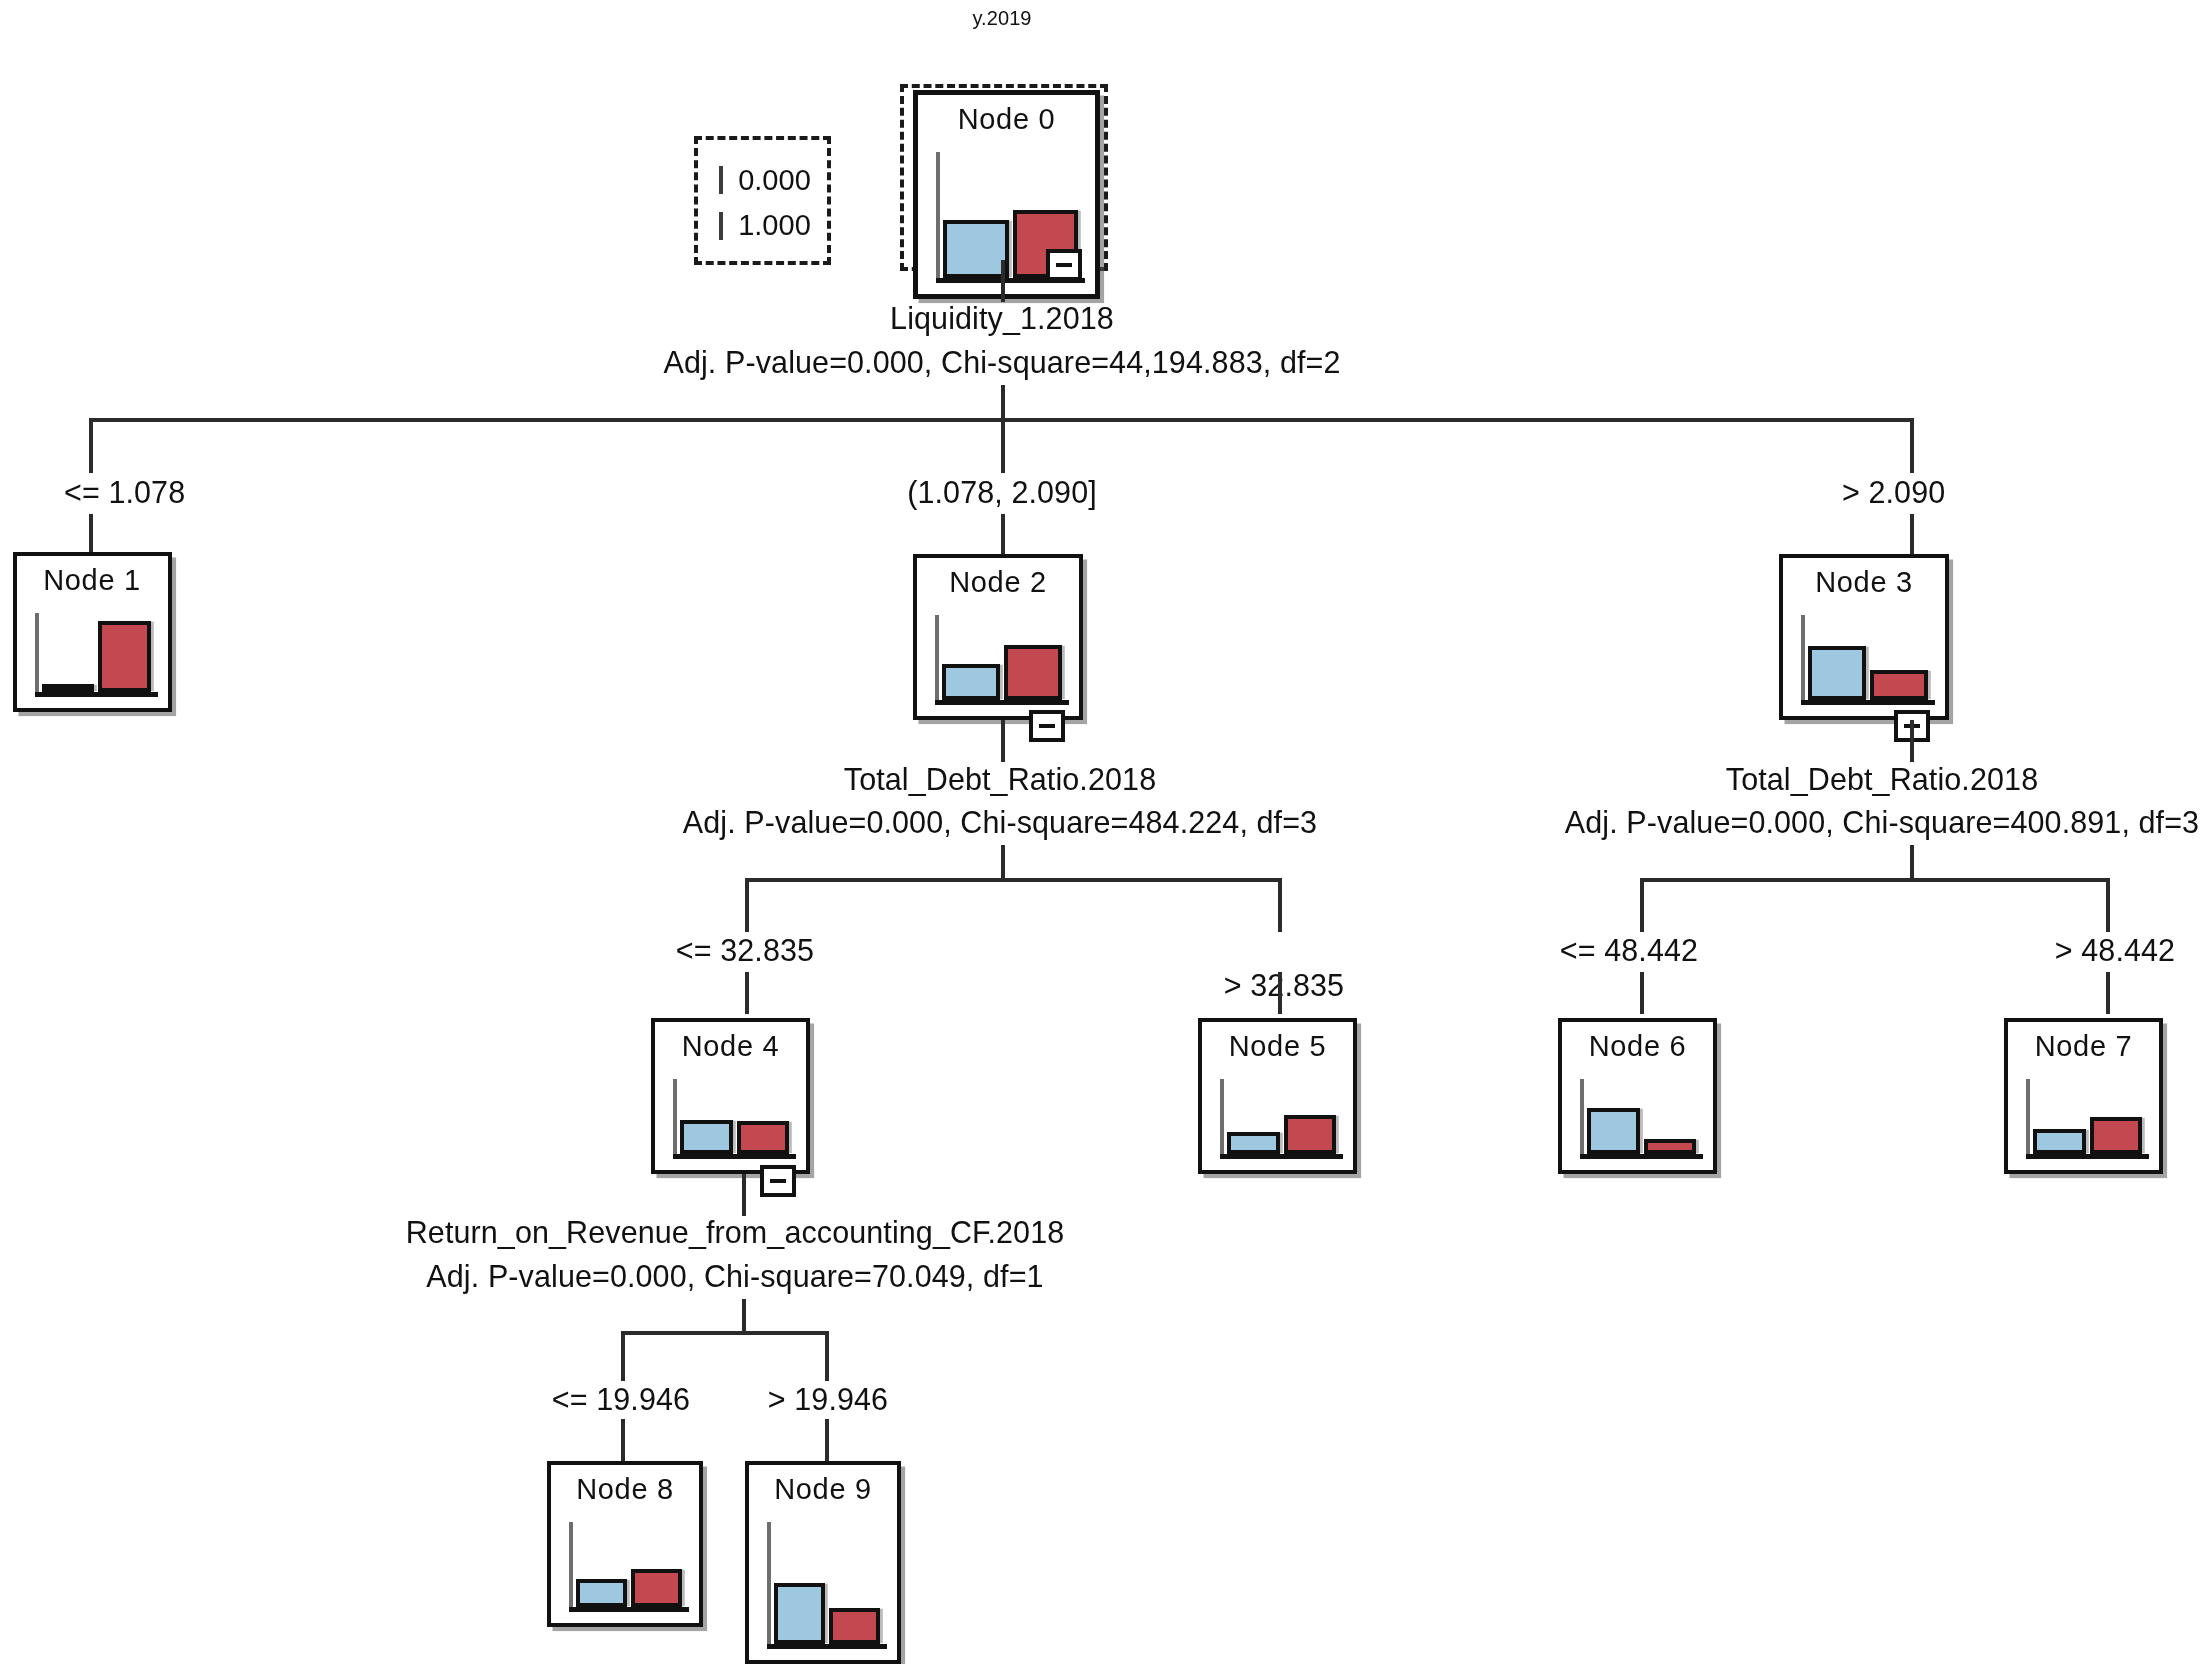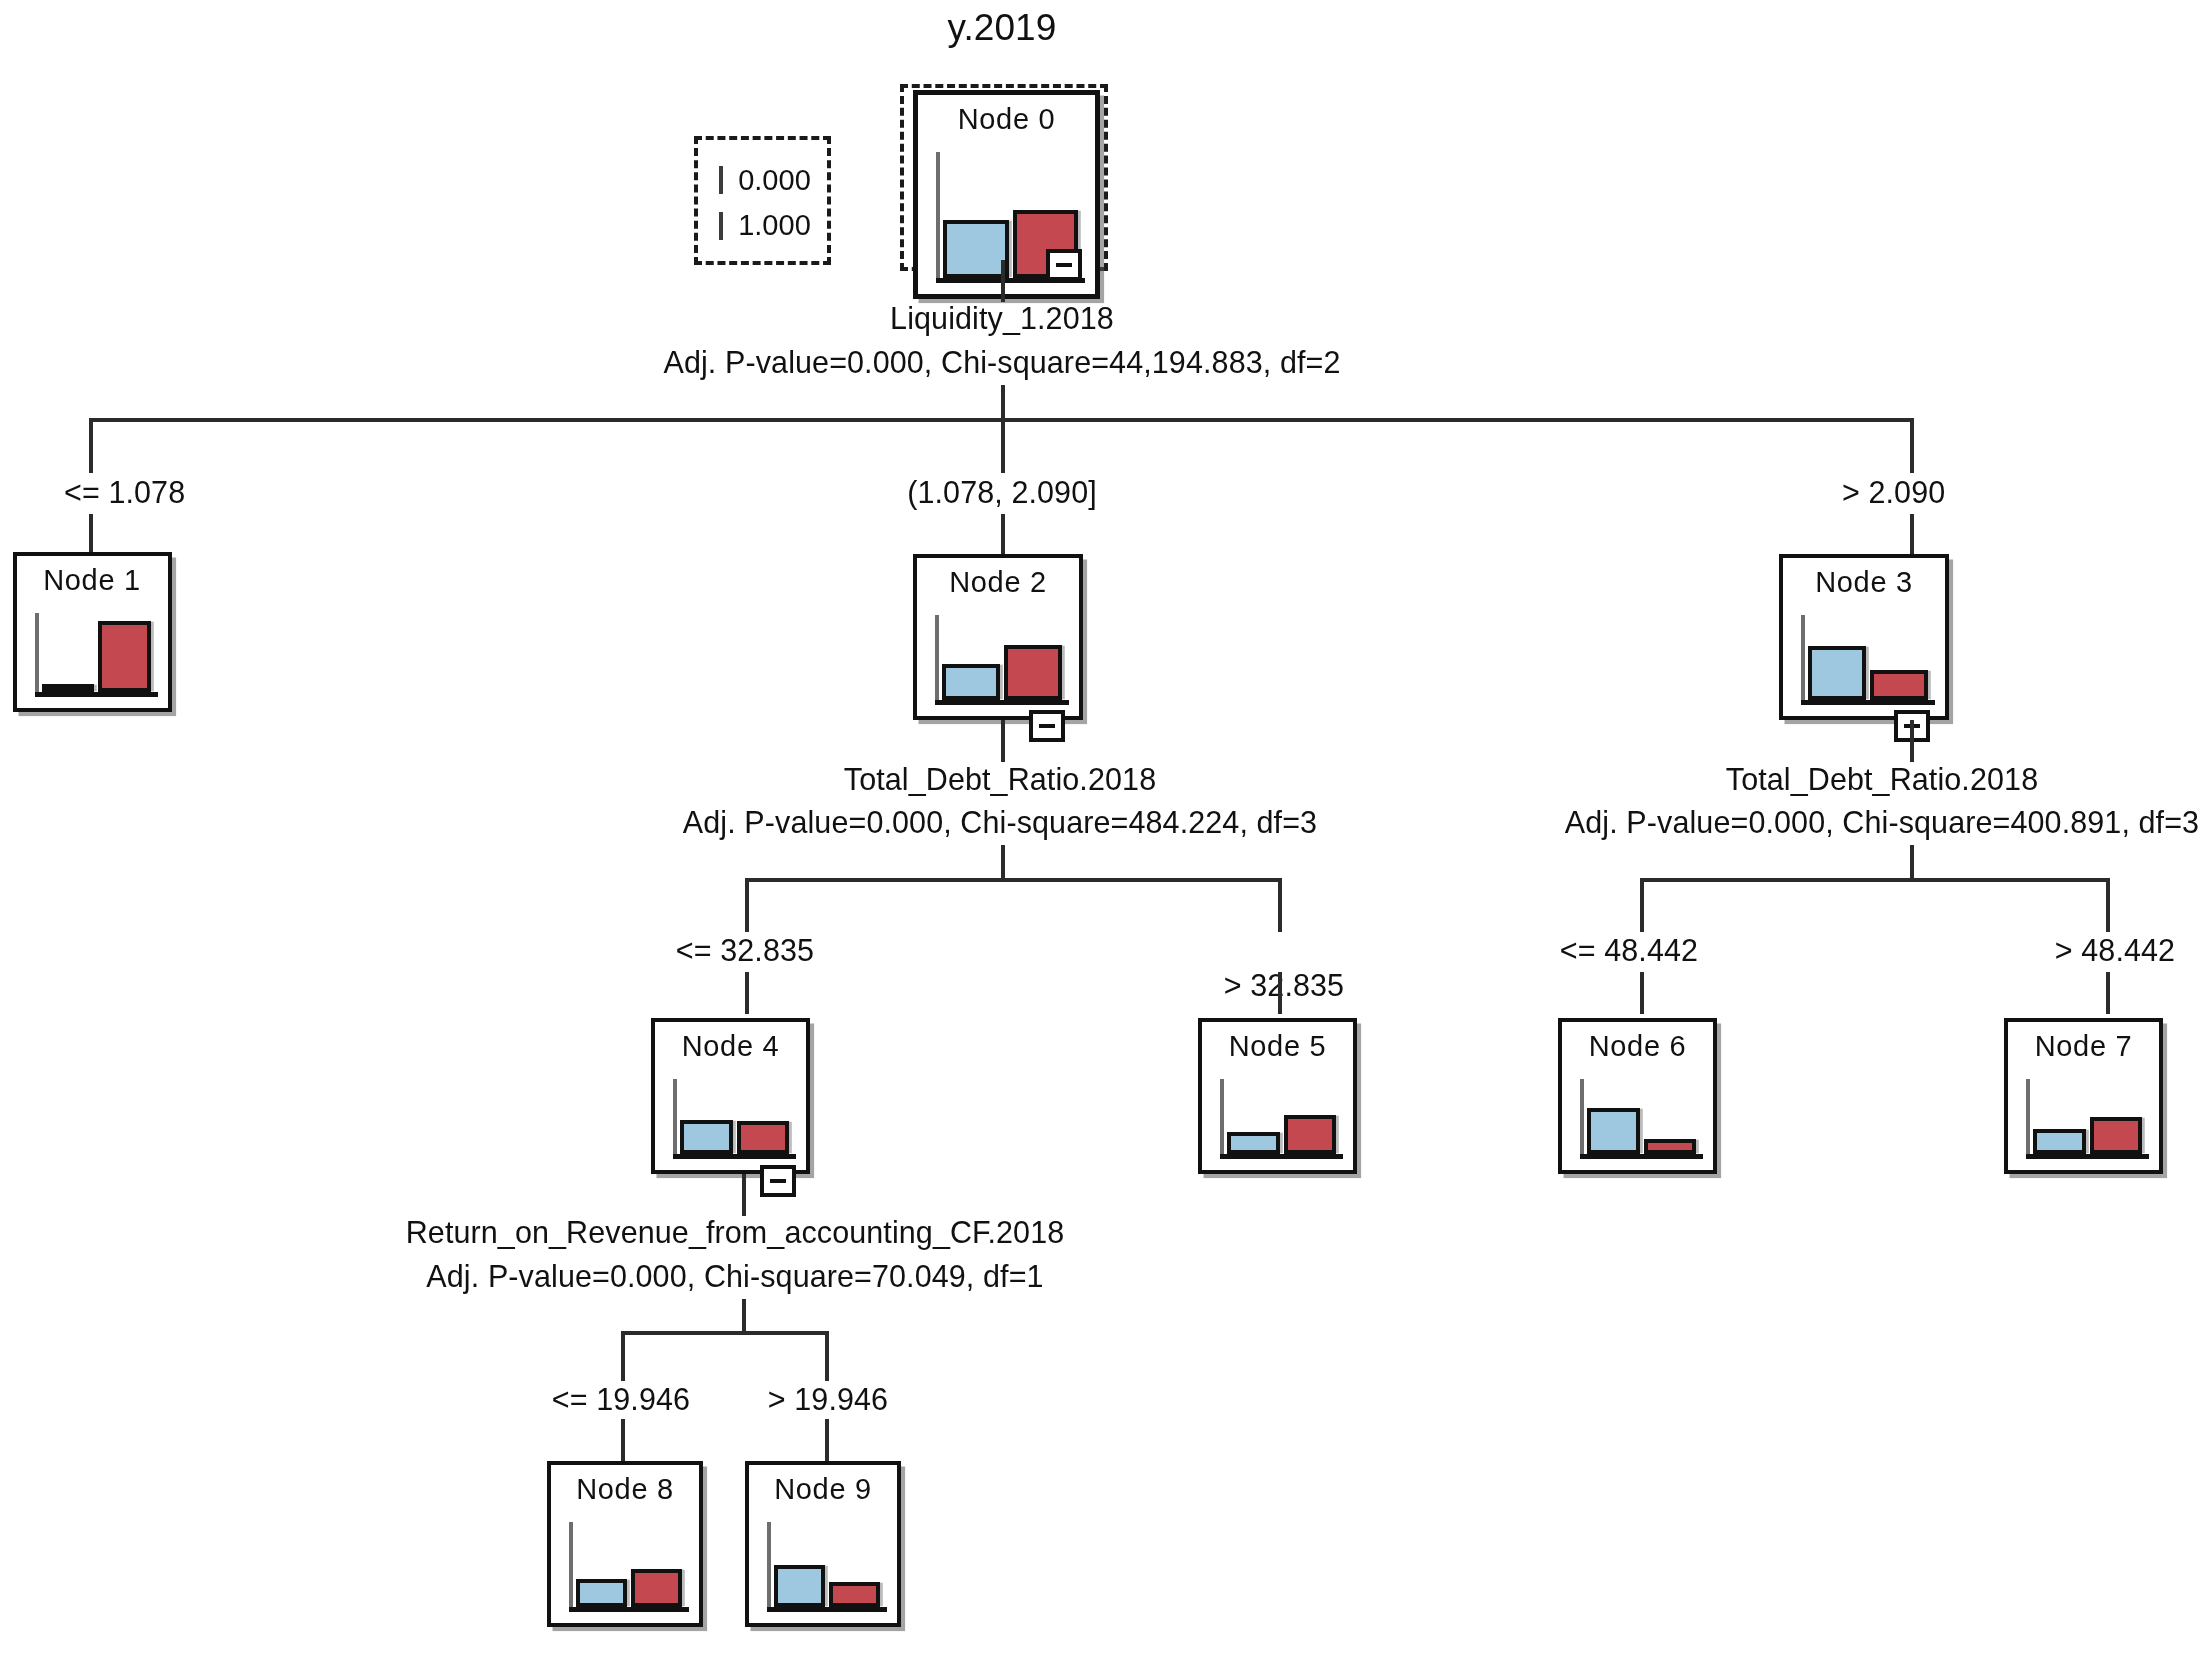--- a/index.html
+++ b/index.html
@@ -22,21 +22,21 @@
 
   
   .txt {
     position: absolute;
     white-space: nowrap;
     color: #111111;
     font-weight: 400;
     letter-spacing: 0.1px;
   }
   .txt.c { transform: translateX(-50%); }
-  .title-text { font-size: 37px; }
+  .title-text { font-size: 20px; }
   .split-var { font-size: 30.5px; }
   .split-stat { font-size: 30.5px; }
   .branch-label { font-size: 30.5px; }
 
   
   .vline {
     position: absolute;
     width: 3.5px;
     background: #2b2b2b;
   }
@@ -350,21 +350,21 @@
     <div class="plot">
       <div class="axis-y"></div>
       <div class="axis-x"></div>
       <div class="bars">
         <div class="bar blue" style="height:33%"></div>
         <div class="bar red" style="height:45%"></div>
       </div>
     </div>
   </div>
 
-  <div class="node" style="left:745px; top:1461px; width:156px; height:166px;">
+  <div class="node" style="left:745px; top:1461px; width:156px; height:203px;">
     <div class="node-title">Node 9</div>
     <div class="plot">
       <div class="axis-y"></div>
       <div class="axis-x"></div>
       <div class="bars">
         <div class="bar blue" style="height:50%"></div>
         <div class="bar red" style="height:30%"></div>
       </div>
     </div>
   </div>

